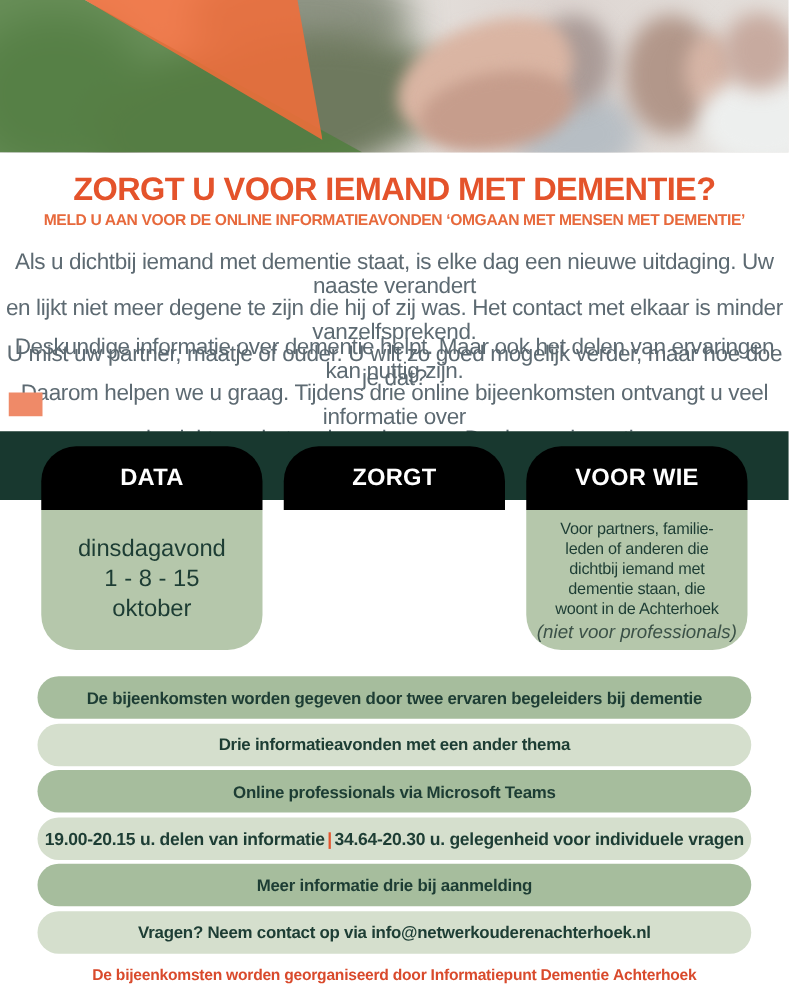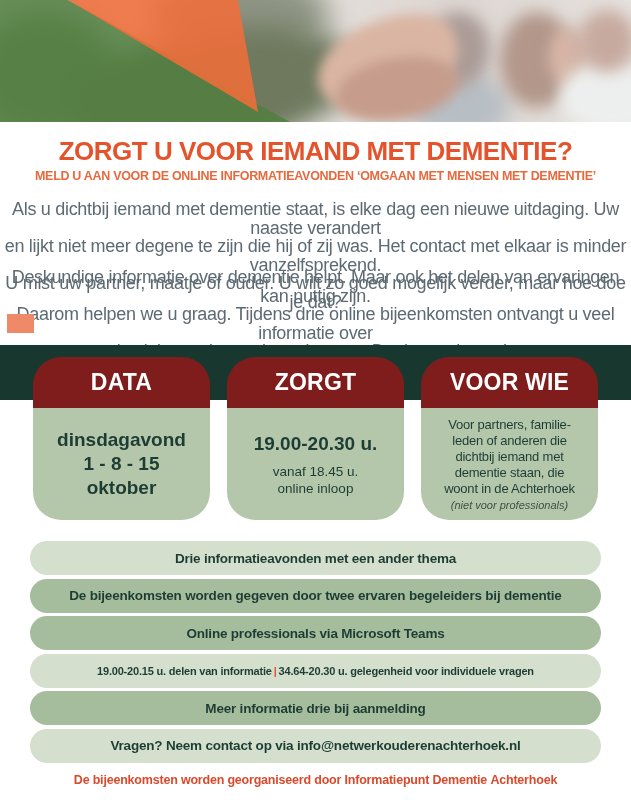--- a/index.html
+++ b/index.html
@@ -50,42 +50,42 @@
     color:#5d6a72;font-size:18px;letter-spacing:-0.3px;line-height:18.5px;
   }
   .p1{top:200px;}
   .p2{top:268px;}
   .salmon-square{position:absolute;left:7px;top:314px;width:27px;height:19px;background:#ef8a68;}
   
   .band{position:absolute;left:0;top:345px;width:631px;height:55px;background:#18382f;}
   .cards{position:absolute;left:33px;top:357px;width:565px;display:flex;gap:17px;}
   .card{width:177px;height:163px;display:flex;flex-direction:column;}
   .card-header{
-    height:51px;background:#7f1d1d;border-radius:28px 28px 0 0;
+    height:51px;background:#000000;border-radius:28px 28px 0 0;
     display:flex;align-items:center;justify-content:center;
-    color:#ffffff;font-size:23px;font-weight:800;letter-spacing:0.2px;
+    color:#ffffff;font-size:19px;font-weight:800;letter-spacing:0.2px;
   }
   .card-body{
     flex:1;background:#b5c7ab;border-radius:0 0 28px 28px;
     display:flex;flex-direction:column;align-items:center;justify-content:center;
     text-align:center;color:#1d3d34;padding:4px 6px;box-sizing:border-box;
   }
-  .card-big{font-size:19px;font-weight:700;line-height:24px;white-space:pre-line;}
+  .card-big{font-size:19px;font-weight:400;line-height:24px;white-space:pre-line;}
   .card-sub{font-size:13.5px;font-weight:400;line-height:17px;white-space:pre-line;margin-top:7px;}
   .card-small{font-size:13px;font-weight:400;line-height:16px;white-space:pre-line;letter-spacing:-0.2px;}
-  .card-note{font-size:11px;font-style:italic;font-weight:400;color:#3c5248;margin-top:2px;}
+  .card-note{font-size:15px;font-style:italic;font-weight:400;color:#3c5248;margin-top:2px;}
   
   .pills{position:absolute;left:30px;top:541px;width:571px;display:flex;flex-direction:column;gap:3.5px;}
   .pill{
     height:34px;border-radius:17px;display:flex;align-items:center;justify-content:center;
     color:#1d3d34;font-size:13.5px;font-weight:600;letter-spacing:-0.2px;white-space:nowrap;
   }
   .pill.dark{background:#a6bd9d;}
   .pill.light{background:#d5dfcd;}
-  .pill.small{font-size:11px;}
+  .pill.small{font-size:14px;}
   .pill .accent{color:#e4532b;font-weight:700;padding:0 2px;}
   
   .footer{
     position:absolute;left:0;top:773px;width:631px;text-align:center;
     color:#d94a2c;font-size:12.5px;font-weight:600;letter-spacing:-0.2px;
   }
   .footer b{font-weight:800;}
 </style>
 </head>
 <body>
@@ -122,45 +122,40 @@
   <div class="card">
     <div class="card-header">DATA</div>
     <div class="card-body">
       <div class="card-big">dinsdagavond
 1 - 8 - 15
 oktober</div>
     </div>
   </div>
   <div class="card">
     <div class="card-header">ZORGT</div>
-    <div class="card-body">
-      <div class="card-big">19.00-20.30 u.</div>
-      <div class="card-sub">vanaf 18.45 u.
-online inloop</div>
-    </div>
   </div>
   <div class="card">
     <div class="card-header">VOOR WIE</div>
     <div class="card-body">
       <div class="card-small">Voor partners, familie-
 leden of anderen die
 dichtbij iemand met
 dementie staan, die
 woont in de Achterhoek</div>
       <div class="card-note">(niet voor professionals)</div>
     </div>
   </div>
 </div>
 
 <div class="pills" id="pills">
+    <div class="pill dark">
+      <span>De bijeenkomsten worden gegeven door twee ervaren begeleiders bij dementie</span>
+    </div>
     <div class="pill light">
       <span>Drie informatieavonden met een ander thema</span>
-    </div>
-    <div class="pill dark">
-      <span>De bijeenkomsten worden gegeven door twee ervaren begeleiders bij dementie</span>
     </div>
     <div class="pill dark">
       <span>Online professionals via Microsoft Teams</span>
     </div>
     <div class="pill light small">
       <span>19.00-20.15 u. delen van informatie </span>
       <span class="accent"> | </span>
       <span> 34.64-20.30 u. gelegenheid voor individuele vragen</span>
     </div>
     <div class="pill dark">

